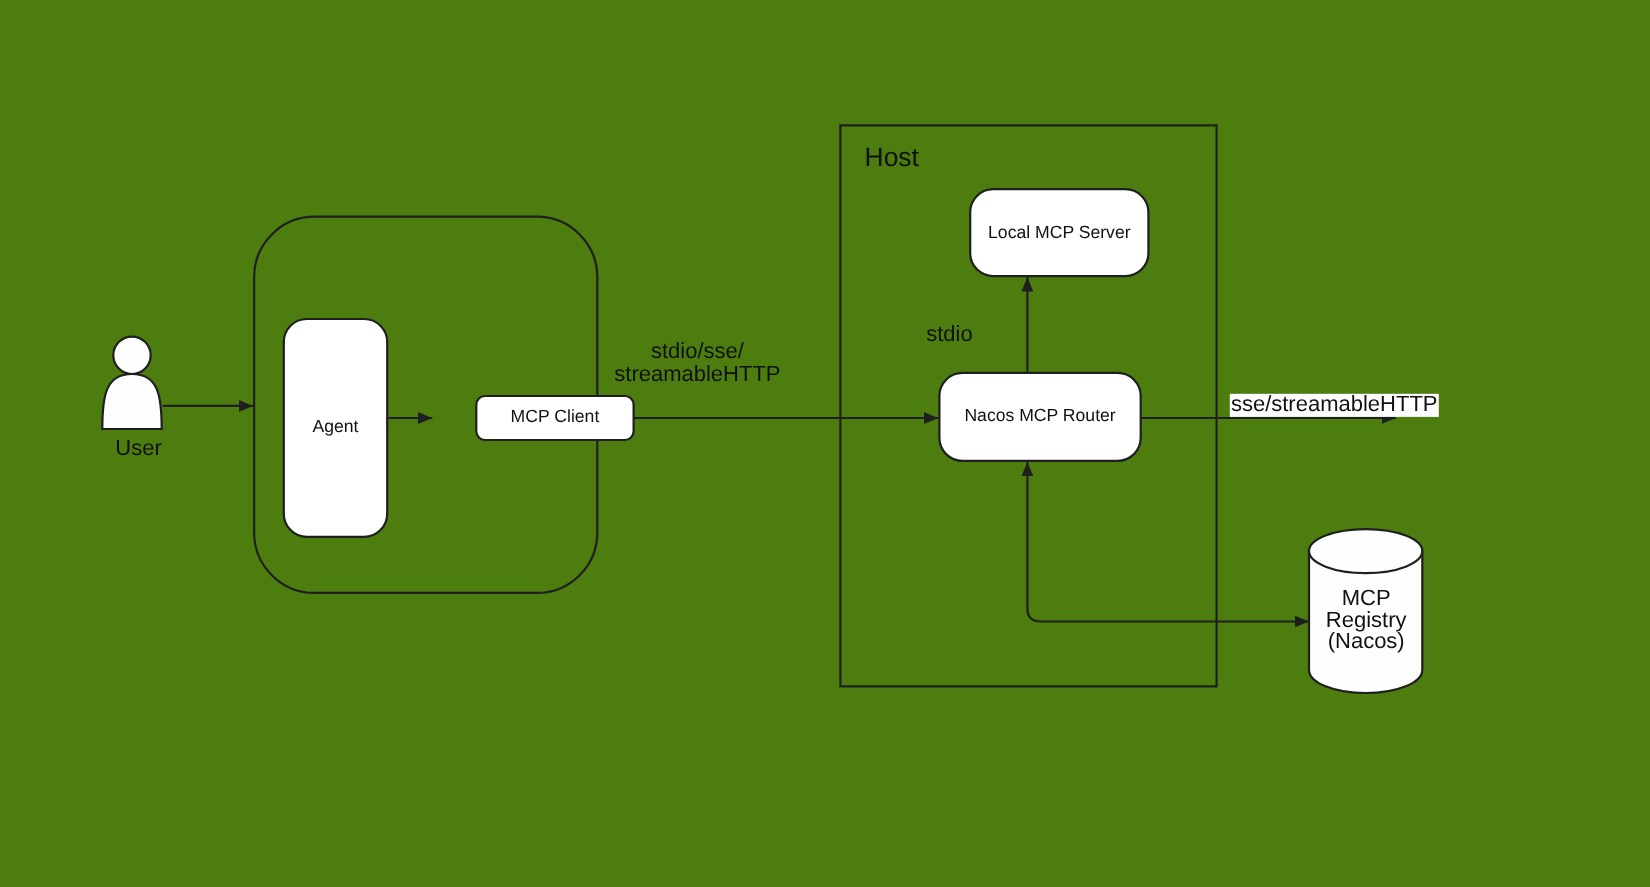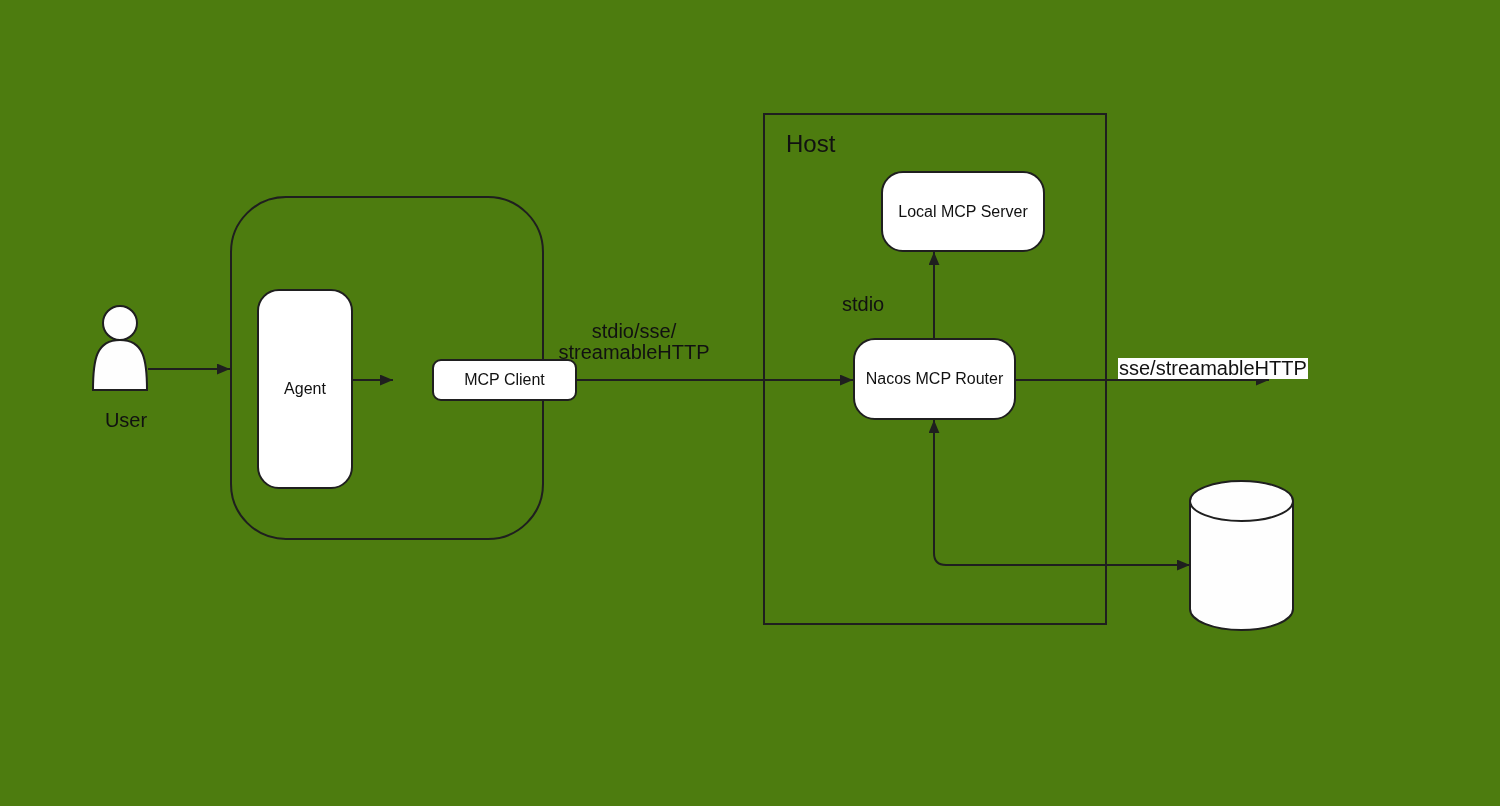--- a/index.html
+++ b/index.html
@@ -41,21 +41,20 @@
   .lbl {
     position: absolute;
     z-index: 3;
     font-size: 20px;
     line-height: 21px;
     white-space: pre-line;
     color: #111111;
   }
   .lbl.center {
     text-align: center;
-    margin-top: 12px;
   }
   .container-box {
     left: 230px; top: 196px; width: 314px; height: 344px;
     border-radius: 56px;
   }
   .agent-box {
     left: 257px; top: 289px; width: 96px; height: 200px;
     border-radius: 22px;
   }
   .mcp-client-box {
@@ -71,21 +70,21 @@
     left: 786px; top: 130px;
     font-size: 24px;
     line-height: 28px;
   }
   .local-server-box {
     left: 853px; top: 171px; width: 164px; height: 81px;
     border-radius: 22px;
     margin-left: 28px;
   }
   .nacos-box {
-    left: 853px; top: 338px; width: 163px; height: 82px;
+    left: 853px; top: 338px; width: 185px; height: 82px;
     border-radius: 22px;
   }
   .remote-box {
     left: 1269px; top: 338px; width: 166px; height: 83px;
     border-radius: 24px;
   }
   .user-label {
     left: 96px; top: 398px; width: 60px;
   }
   .registry-label {
@@ -149,18 +148,21 @@
     <span>MCP Client</span>
   </div>
   <div class="box local-server-box">
     <span>Local MCP Server</span>
   </div>
   <div class="box nacos-box">
     <span>Nacos MCP Router</span>
   </div>
 
   <div class="lbl center user-label">User</div>
+  <div class="lbl center registry-label">MCP
+Registry
+(Nacos)</div>
   <div class="lbl center client-router-label">stdio/sse/
 streamableHTTP</div>
   <div class="lbl stdio-label">stdio</div>
   <div class="lbl sse-label">sse/streamableHTTP</div>
 
 </div>
 
 </body></html>

